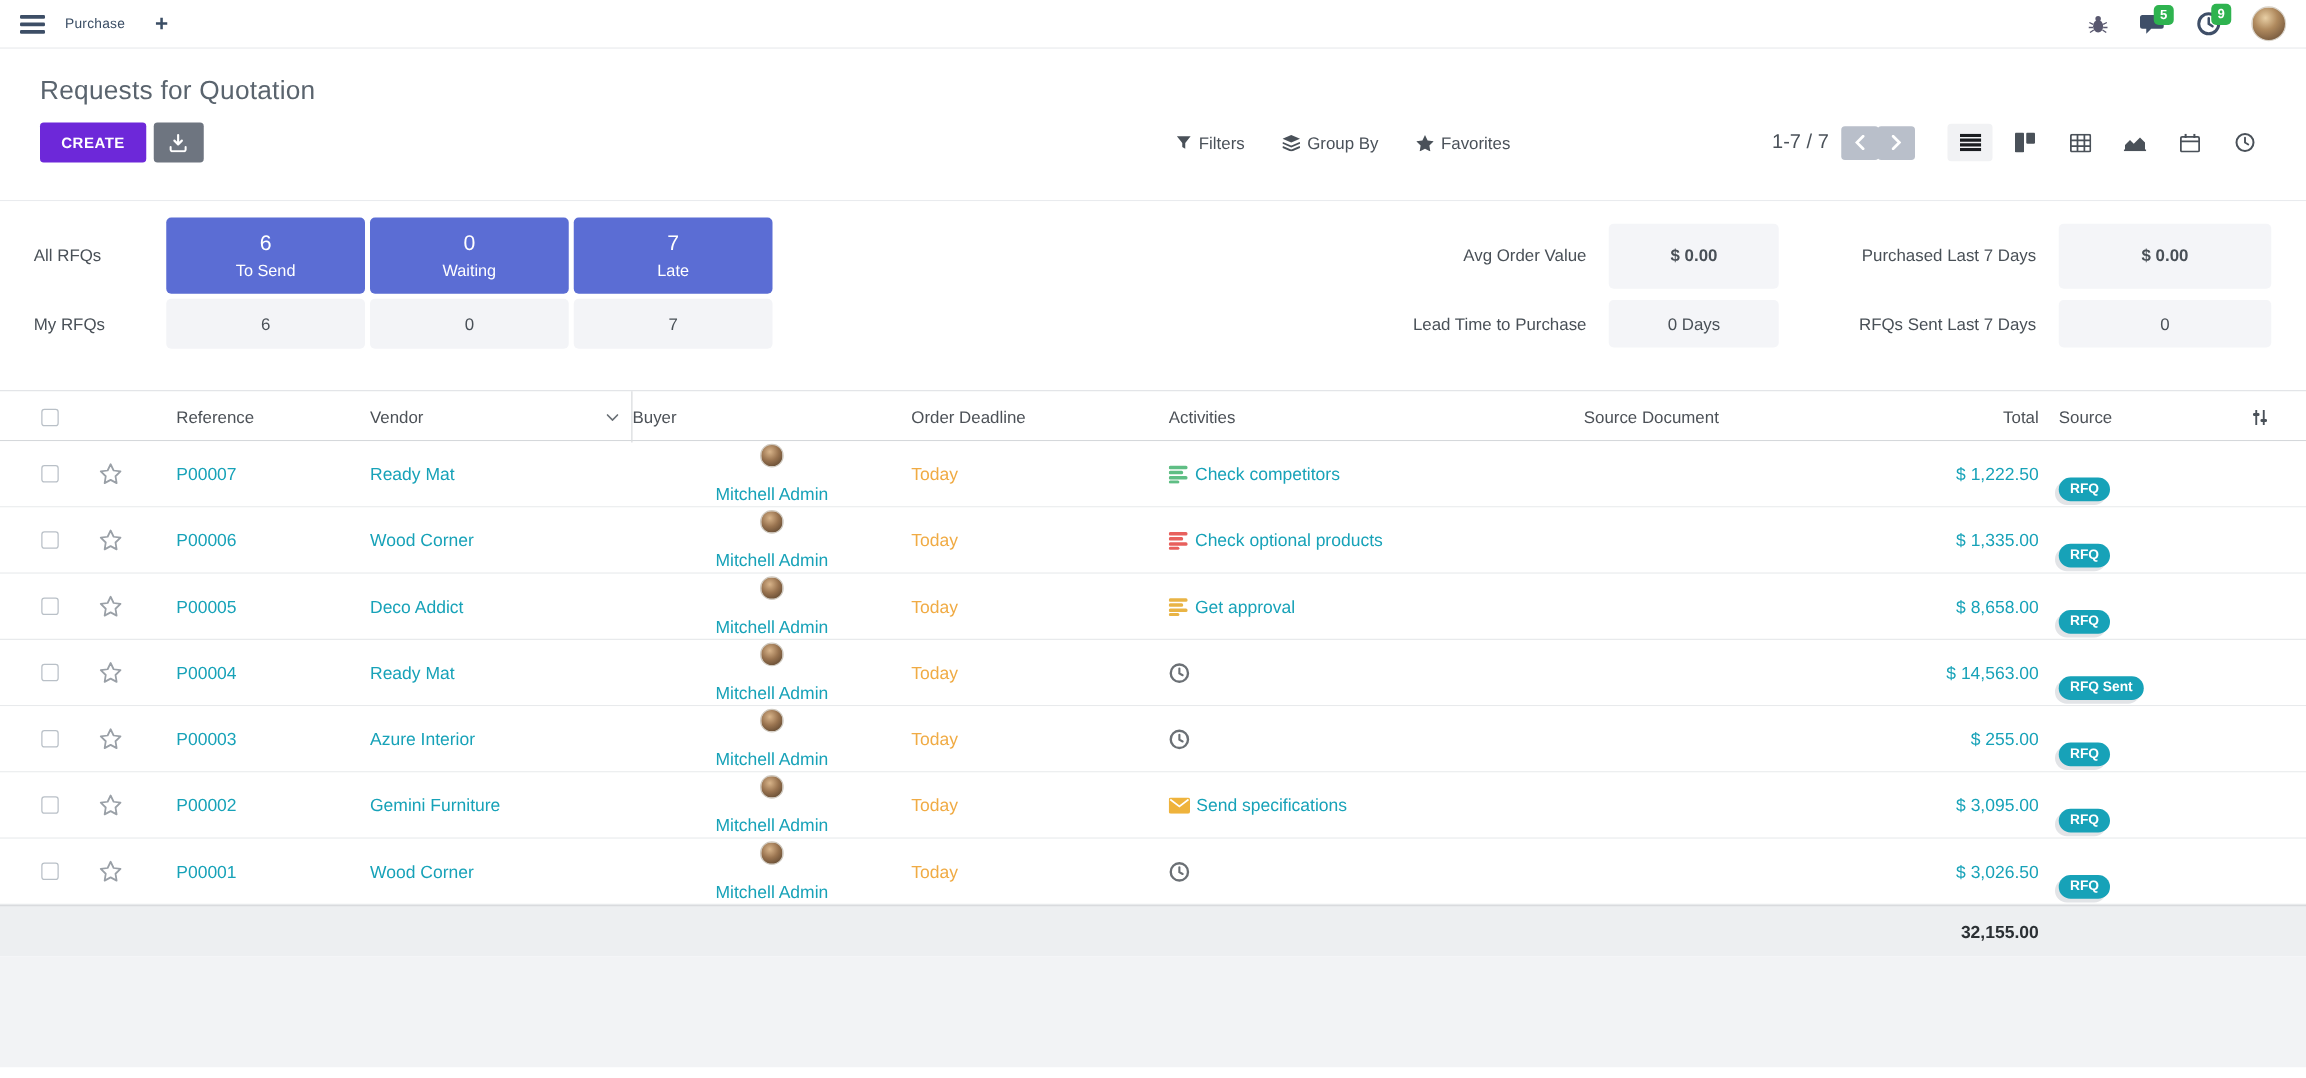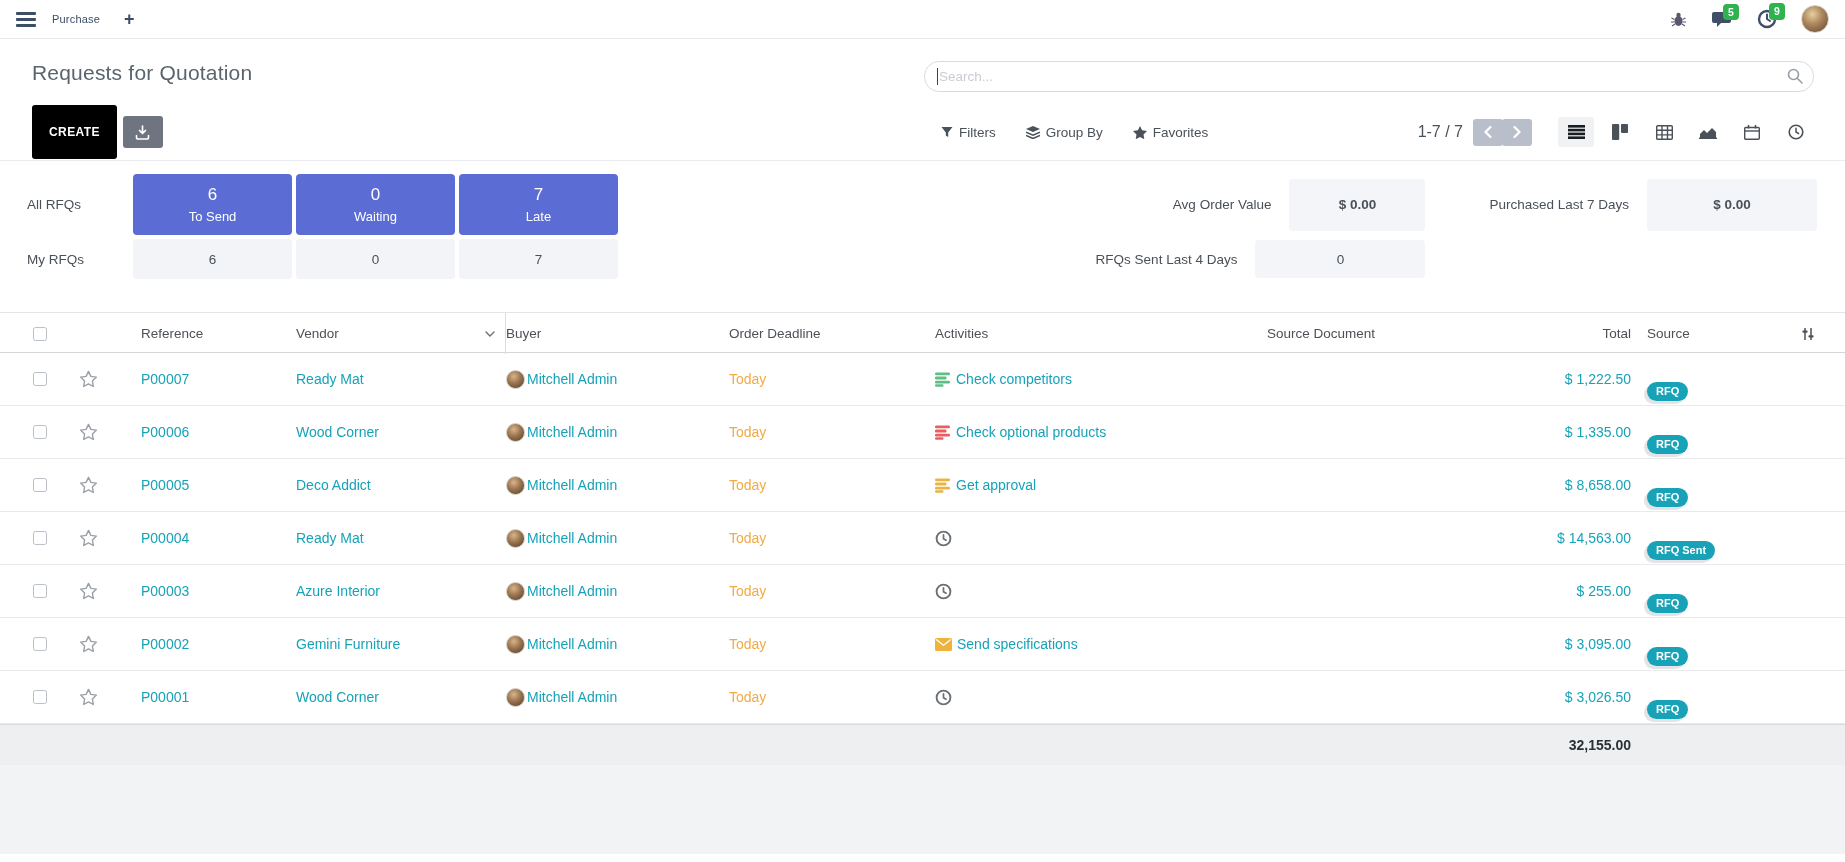--- a/index.html
+++ b/index.html
@@ -28,22 +28,22 @@
   .cp-top { display:flex; align-items:flex-start; }
   .page-title { font-size:21px; color:#5a646e; font-weight:400; letter-spacing:.2px; }
   .searchbox { margin-left:auto; width:890px; height:31px; position:relative; }
   .searchbox input { width:100%; height:100%; border:1px solid #d8dbe1; border-radius:15px;
     padding:0 34px 0 14px; font-size:13.5px; color:#495057; outline:none;
     font-family:"Liberation Sans", sans-serif; }
   .searchbox input::placeholder { color:#c9cdd3; }
   .search-caret { position:absolute; left:13px; top:7px; width:1px; height:17px; background:#3c4248; }
   .search-icon { position:absolute; right:11px; top:7px; }
   .cp-bottom { display:flex; align-items:center; margin-top:13px; }
-  .btn-create { background:#000000; color:#fff; border:none; border-radius:3px;
-    font-size:12px; font-weight:700; letter-spacing:.4px; padding:20px 17px; cursor:pointer;
+  .btn-create { background:#6d28d9; color:#fff; border:none; border-radius:3px;
+    font-size:12px; font-weight:700; letter-spacing:.4px; padding:9px 17px; cursor:pointer;
     font-family:"Liberation Sans", sans-serif; }
   .btn-export { background:#6e7580; border:none; border-radius:3px; width:40px; height:32px;
     margin-left:6px; cursor:pointer; display:inline-flex; align-items:center; justify-content:center; }
   .cp-right { margin-left:auto; width:890px; display:flex; align-items:center; }
   .filter-menu { display:flex; align-items:center; gap:30px; padding-left:17px; }
   .fm-item { display:flex; align-items:center; gap:6px; font-size:13.5px; color:#4a5159; cursor:pointer; }
   .pager-zone { margin-left:auto; display:flex; align-items:center; gap:26px; }
   .pager { display:flex; align-items:center; gap:10px; }
   .pager-text { font-size:16px; color:#4a5159; }
   .pg-btn { width:30px; height:27px; border:none; border-radius:3px; background:#b9bfca;
@@ -89,21 +89,21 @@
   .hc.total { justify-content:flex-end; }
   .hc.status { padding-left:16px; }
   .hc.toggle { justify-content:center; }
   .checkbox { width:14px; height:14px; border:1px solid #b9c0c7; border-radius:2.5px;
     background:#fff; cursor:pointer; }
   .cell-check { display:flex; justify-content:center; padding-left:18px; }
   .list-row { height:53px; border-bottom:1px solid #e8eaec; background:#fff; font-size:14px; }
   .cell-star { display:flex; justify-content:center; cursor:pointer; }
   .teal { color:#17a2b8; cursor:pointer; }
   .cell-ref { padding-left:27px; }
-  .cell-buyer { display:flex; align-items:center; gap:2px; }
+  .cell-buyer { display:flex; align-items:center; gap:13px;flex-direction:column; }
   .mini-avatar { width:19px; height:19px; border-radius:50%; flex:0 0 auto;
     background:radial-gradient(circle at 40% 32%, #d8b48a 0%, #9a7450 45%, #4e3a27 100%);
     border:1px solid #cfc9bf; }
   .cell-deadline { color:#f0ab44; cursor:pointer; }
   .cell-activity { display:flex; align-items:center; gap:5px; cursor:pointer; }
   .cell-total { text-align:right; color:#17a2b8; }
   .cell-status { padding-left:16px; }
   .status-pill { display:inline-block; background:#17a2b8; color:#fff; font-size:11px;
     font-weight:700; padding:3px 9px 4px; border-radius:10rem; box-shadow:-3px 3px 0 0 #e2e4e7;margin-top:25px; }
   .list-footer { height:41px; background:#edeff1; border-top:1px solid #d9dbde; font-size:14px; }
@@ -146,30 +146,20 @@
         </svg>
       <span class="badge">9</span>
     </span>
     <span class="avatar-lg"></span>
   </div>
 </header>
 
 <section class="control">
   <div class="cp-top">
     <h1 class="page-title">Requests for Quotation</h1>
-    <div class="searchbox">
-      <input type="text" placeholder="Search..." style="">
-      <span class="search-caret"></span>
-      <span class="search-icon">
-        <svg width="16" height="16" viewBox="0 0 16 16">
-            <circle cx="6.5" cy="6.5" r="5" fill="none" stroke="#989ea6" stroke-width="1.6"></circle>
-            <path d="M10.5 10.5L15 15" stroke="#989ea6" stroke-width="1.6" stroke-linecap="round"></path>
-          </svg>
-      </span>
-    </div>
   </div>
   <div class="cp-bottom">
     <button class="btn-create">CREATE</button>
     <button class="btn-export">
       <svg width="15" height="15" viewBox="0 0 15 15">
           <path d="M7.5 1v7M4.5 5.5l3 3 3-3" stroke="#fff" stroke-width="1.7" fill="none" stroke-linecap="round" stroke-linejoin="round"></path>
           <path d="M1.5 10.5v2a1.5 1.5 0 001.5 1.5h9a1.5 1.5 0 001.5-1.5v-2" stroke="#fff" stroke-width="1.6" fill="none" stroke-linecap="round"></path>
         </svg>
     </button>
     <div class="cp-right">
@@ -279,22 +269,26 @@
   </div>
   <div class="dash-right">
     <div class="kpi-cell r1 c1">
       <span class="lbl">Avg Order Value</span>
       <div class="kpi-box">$ 0.00</div>
     </div>
     <div class="kpi-cell r1 c2">
       <span class="lbl">Purchased Last 7 Days</span>
       <div class="kpi-box">$ 0.00</div>
     </div>
+    <div class="kpi-cell r2 c1">
+      <span class="lbl">Lead Time to Purchase</span>
+      <div class="kpi-box">0 Days</div>
+    </div>
     <div class="kpi-cell r2 c2">
-      <span class="lbl">RFQs Sent Last 4 Days</span>
+      <span class="lbl">RFQs Sent Last 7 Days</span>
       <div class="kpi-box">0</div>
     </div>
   </div>
 </section>
 
 <div class="grid-row list-header">
   <div class="cell-check">
       <span class="checkbox"></span>
     </div>
   <div></div>

